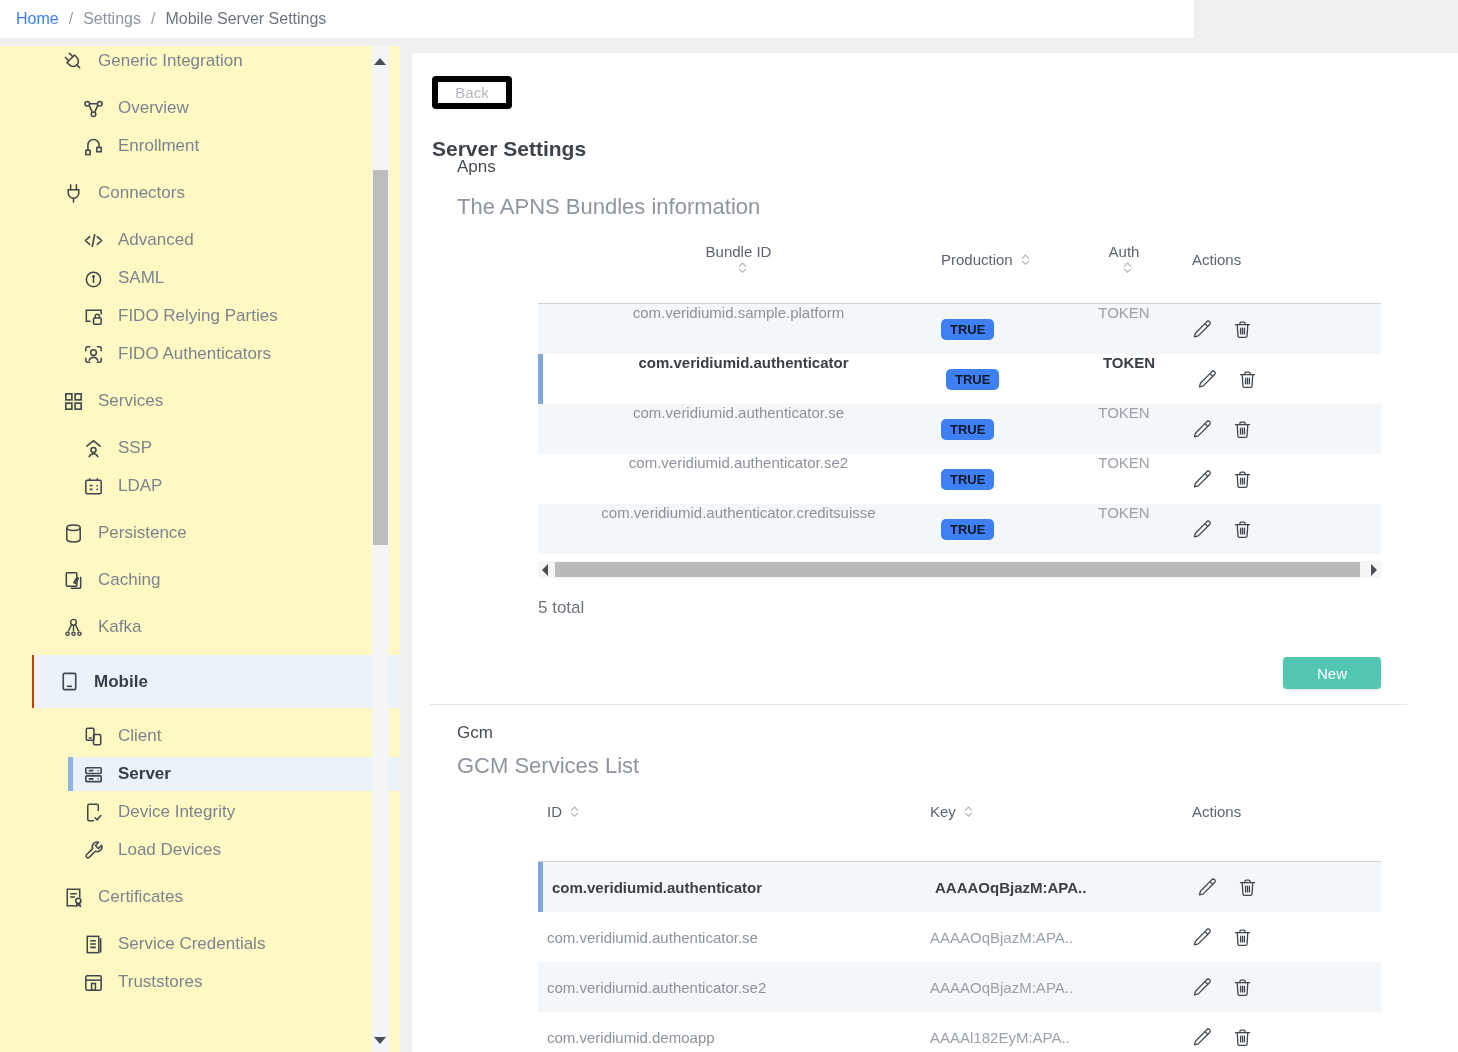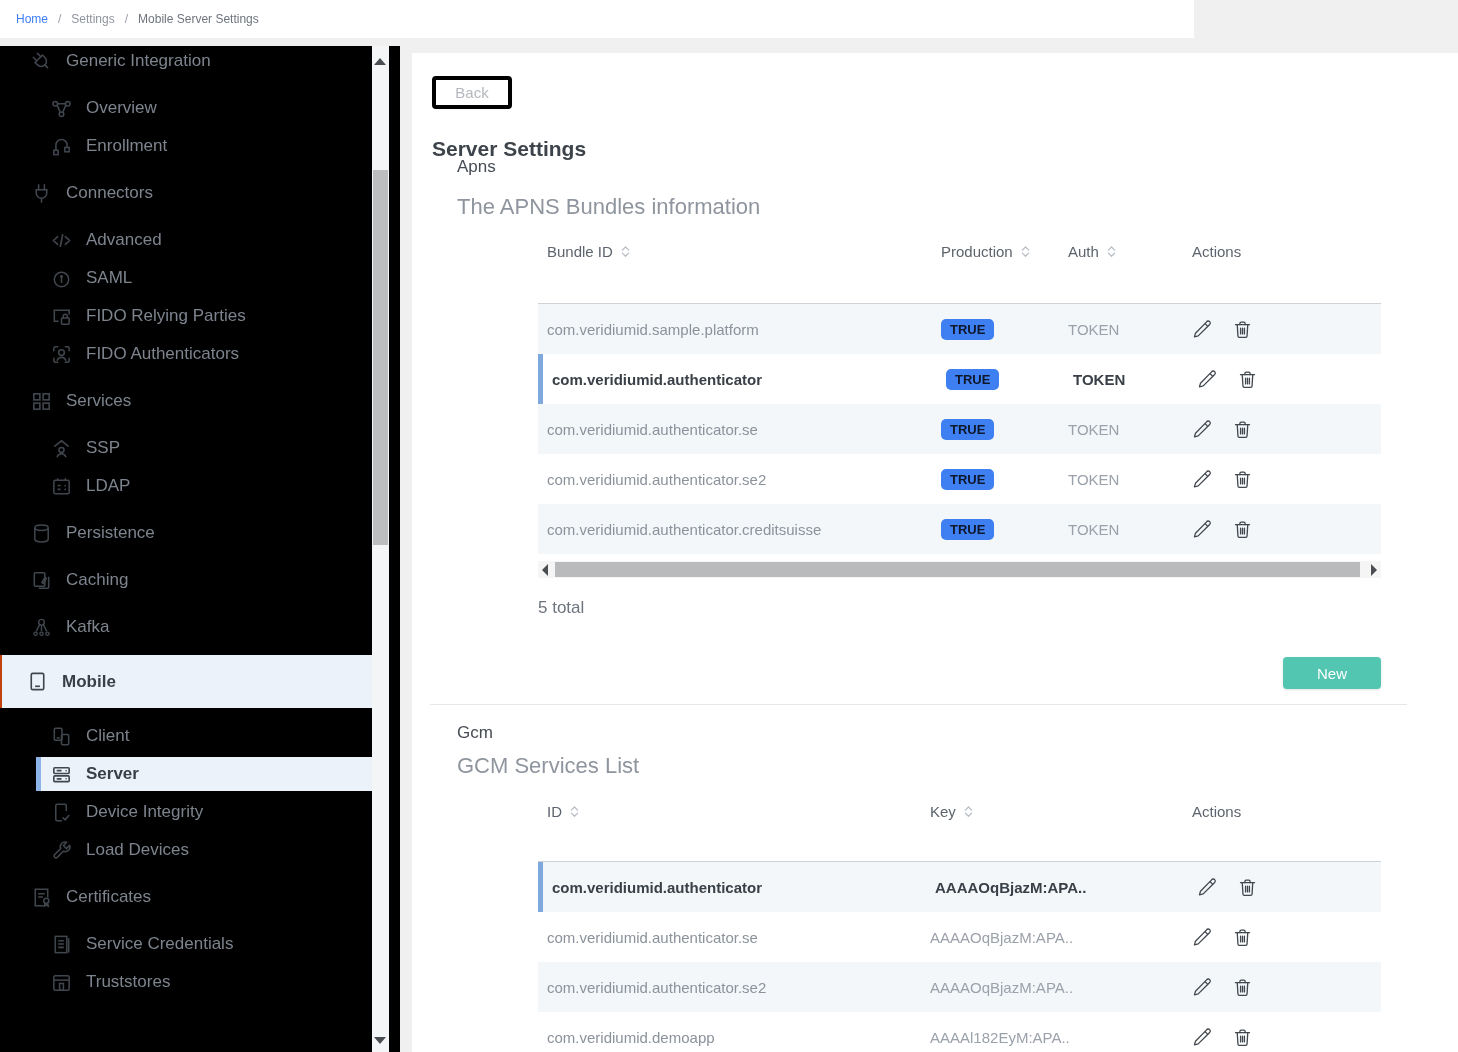--- a/index.html
+++ b/index.html
@@ -8,31 +8,31 @@
     position:relative;
     background:#f0f0f1;
     font-family:"Liberation Sans", sans-serif;
     color:#7d848e;
   }
 
   
   .topbar {
     position:absolute; left:0; top:0; width:1194px; height:38px;
     background:#ffffff; display:flex; align-items:center;
-    padding-left:16px; font-size:12px; z-index:5;
+    padding-left:16px; font-size:16px; z-index:5;
   }
   .bc-home { color:#3d7ef7; cursor:pointer; }
   .bc-sep  { color:#9aa0a8; margin:0 10px; }
   .bc-mid  { color:#8f959e; }
   .bc-cur  { color:#6e747d; }
 
   
   .sidebar {
     position:absolute; left:0; top:46px; width:400px; bottom:0;
-    background:#000000; overflow:hidden;
+    background:#fef9c3; overflow:hidden;padding-left:32px;
   }
   .side-list { padding-top:0; }
   .side-item {
     display:flex; align-items:center; height:38px;
     font-size:17px; color:#7d848e; cursor:pointer; width:372px;
   }
   .side-item .ico { width:23px; height:23px; margin-left:30px; margin-right:13px; flex:0 0 auto; color:#40464e; }
   .side-item .ico svg { width:100%; height:100%; }
   .side-item.sub .ico { margin-left:50px; }
   .side-item.top { margin-top:9px; margin-bottom:9px; }
@@ -65,21 +65,21 @@
     background:#bcbdbf;
   }
 
   
   .main {
     position:absolute; left:412px; top:53px; right:0; bottom:0;
     background:#ffffff;
   }
   .back-btn {
     position:absolute; left:20px; top:23px; width:80px; height:33px;
-    background:#fff; border:4px solid #000000; border-radius:4px;
+    background:#fff; border:6px solid #000000; border-radius:4px;
     color:#b4b7bc; font-size:15px; font-family:inherit; cursor:pointer;
     box-shadow:0 1px 2px rgba(0,0,0,0.04);
   }
   .page-title { position:absolute; left:20px; top:64px; font-size:21px; font-weight:bold; color:#3d434a;margin-top:20px; }
 
   .sec-head { position:absolute; left:45px; font-size:17px; color:#464c54; }
   .sec-desc { position:absolute; left:45px; font-size:22px; color:#8f959e; }
 
   .apns-head { top:104px; }
   .apns-desc { top:141px; }
@@ -103,23 +103,23 @@
   .gcm-rows  { top:809px; }
 
   .trow { display:flex; height:50px; align-items:center; font-size:15px; color:#8b929b; }
   .trow.stripe { background:#f3f7fa; }
   .trow.selected {
     border-left:5px solid #7fa9dd; font-weight:bold; color:#3a4047;
   }
   .trow.selected .c-auth, .trow.selected .c-key { color:#3a4047; font-weight:bold; }
 
   .cell { display:flex; align-items:center; height:100%; }
-  .c-bundle  { width:392px; padding-left:9px; }
+  .c-bundle  { width:392px; padding-left:9px;flex-direction:column; }
   .c-prod    { width:130px; padding-left:11px; }
-  .c-auth    { width:120px; padding-left:8px; color:#9ba1aa; }
+  .c-auth    { width:120px; padding-left:8px; color:#9ba1aa;flex-direction:column; }
   .c-id      { width:382px; padding-left:9px; }
   .c-key     { width:260px; padding-left:10px; color:#9ba1aa; }
   .c-actions { flex:1; padding-left:12px; gap:19px; }
   .trow.selected .c-bundle, .trow.selected .c-id { padding-left:9px; }
 
   .badge {
     background:#3e7ff2; color:#0f172a; font-size:13px; font-weight:600;
     padding:4px 9px; border-radius:5px; line-height:1;
   }
   .act { width:21px; height:21px; color:#41474e; cursor:pointer; display:inline-block; }

